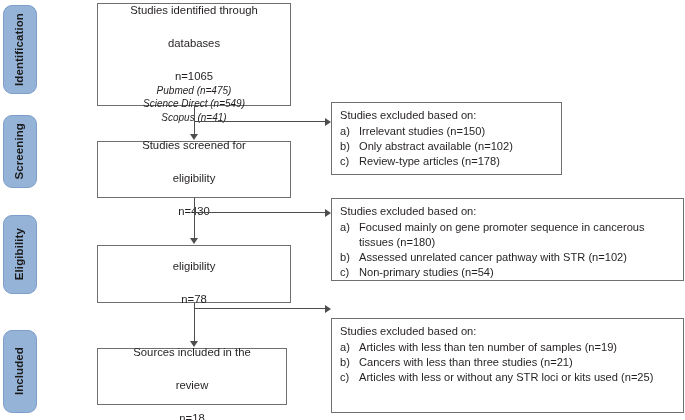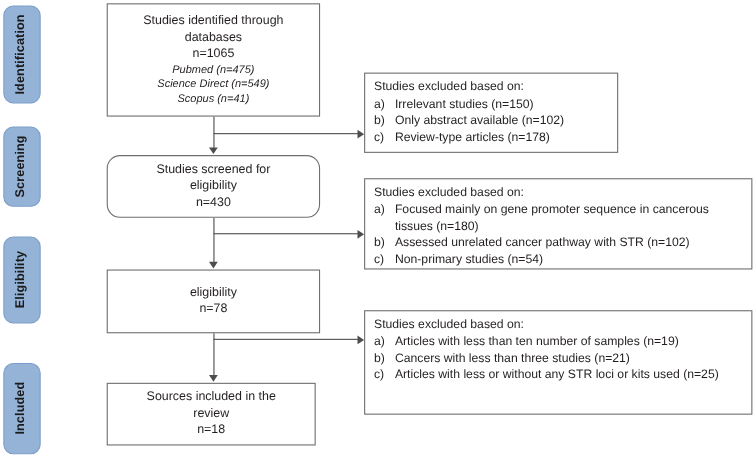--- a/index.html
+++ b/index.html
@@ -46,35 +46,37 @@
     flex-direction:column;
     align-items:center;
     justify-content:center;
     text-align:center;
     padding:2px 6px;
   }
   .flow-box .line-main{
     font-size:11.3px;
     line-height:1.32;
     color:#231f20;
+    margin-top:18px;
   }
   .flow-box .line-sub{
     font-size:10px;
     line-height:1.33;
     color:#231f20;
     font-style:italic;
   }
 
   
   .excl-box{
     position:absolute;
     background:#ffffff;
     border:1.2px solid #6f6f6f;
     box-sizing:border-box;
     padding:5px 6px 4px 8px;
+    margin-top:36px;
   }
   .excl-title{
     font-size:11.1px;
     line-height:1.36;
     margin-bottom:1px;
   }
   .excl-list{
     list-style:none;
     margin:0;padding:0;
   }
@@ -129,21 +131,21 @@
 
   <div class="flow-box" style="left:97px;top:3px;width:194px;height:103px;">
     <div class="line-main">Studies identified through</div>
     <div class="line-main">databases</div>
     <div class="line-main">n=1065</div>
     <div class="line-sub">Pubmed (n=475)</div>
     <div class="line-sub">Science Direct (n=549)</div>
     <div class="line-sub">Scopus (n=41)</div>
   </div>
 
-  <div class="flow-box" style="left:97px;top:141px;width:194px;height:57px;border-radius:12px;">
+  <div class="flow-box" style="left:97px;top:141px;width:194px;height:57px;">
     <div class="line-main">Studies screened for</div>
     <div class="line-main">eligibility</div>
     <div class="line-main">n=430</div>
   </div>
 
   <div class="flow-box" style="left:97px;top:245px;width:194px;height:58px;">
     <div class="line-main">eligibility</div>
     <div class="line-main">n=78</div>
   </div>
 

